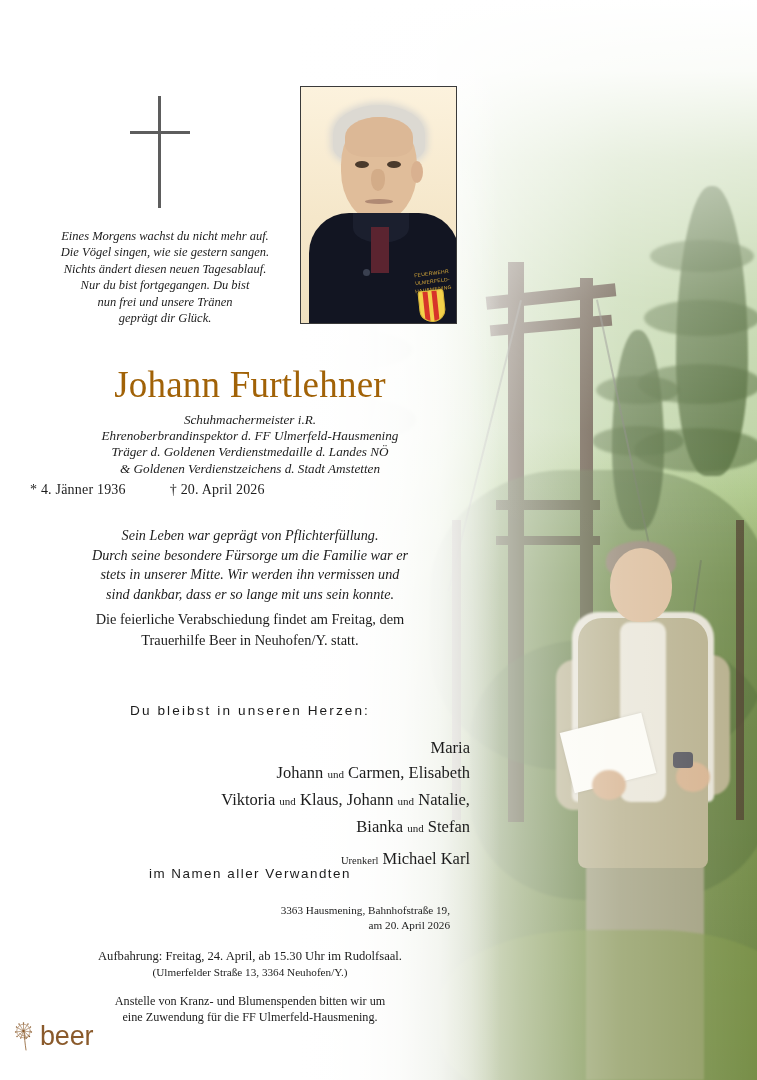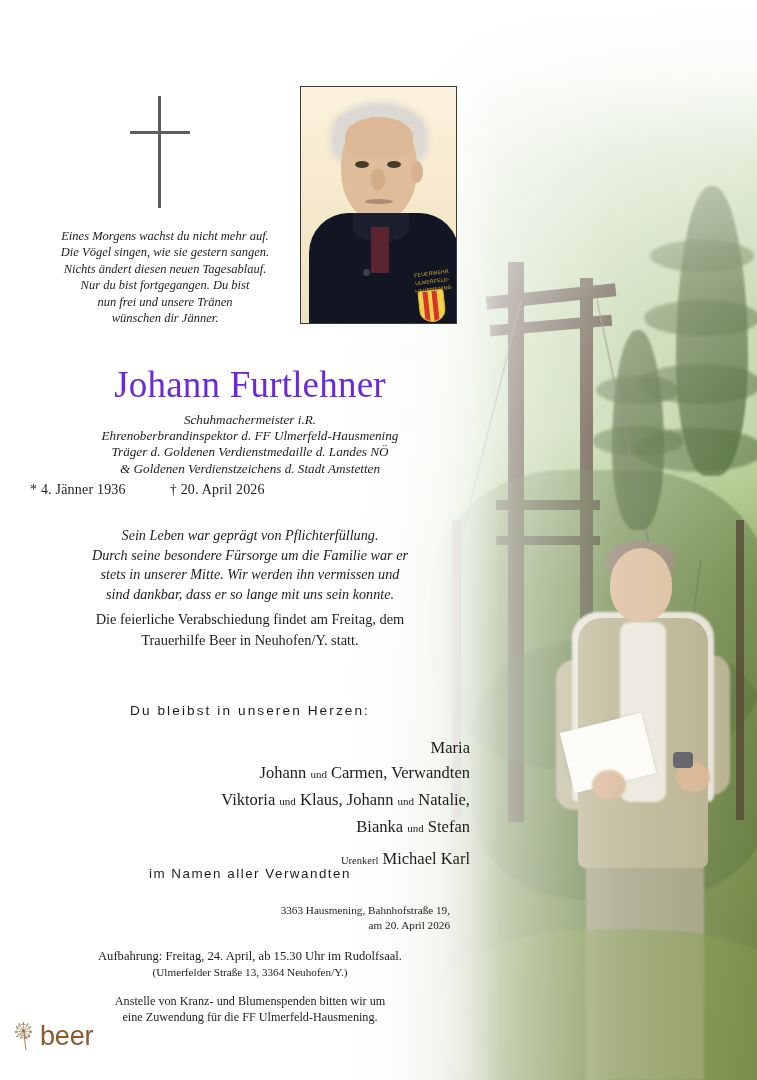--- a/index.html
+++ b/index.html
@@ -310,21 +310,21 @@
     font-style: italic;
     font-size: 12.5px;
     line-height: 16.4px;
   }
 
   .name {
     left: 0; top: 363px; width: 500px;
     text-align: center;
     font-size: 37px;
     letter-spacing: 0.2px;
-    color: #6d28d9;
+    color: #a16207;
   }
 
   .titles {
     left: 30px; top: 412px; width: 440px;
     text-align: center;
     font-style: italic;
     font-size: 13.2px;
     line-height: 16.2px;
   }
 
@@ -516,21 +516,21 @@
         <div class="stripe" style="left:13px;"></div>
       </div>
     </div>
 
     <div class="tx verse-top">
       <div>Eines Morgens wachst du nicht mehr auf.</div>
       <div>Die Vögel singen, wie sie gestern sangen.</div>
       <div>Nichts ändert diesen neuen Tagesablauf.</div>
       <div>Nur du bist fortgegangen. Du bist</div>
       <div>nun frei und unsere Tränen</div>
-      <div>wünschen dir Jänner.</div>
+      <div>geprägt dir Glück.</div>
     </div>
 
     <div class="tx name">Johann Furtlehner</div>
 
     <div class="tx titles">
       <div>Schuhmachermeister i.R.</div>
       <div>Ehrenoberbrandinspektor d. FF Ulmerfeld-Hausmening</div>
       <div>Träger d. Goldenen Verdienstmedaille d. Landes NÖ</div>
       <div>&amp; Goldenen Verdienstzeichens d. Stadt Amstetten</div>
     </div>
@@ -553,21 +553,21 @@
 
     <div class="tx heart-line">Du bleibst in unseren Herzen:</div>
 
     <div class="tx family">
       <div class="fam-row">
         <span>Maria</span>
       </div>
       <div class="fam-row">
         <span>Johann</span>
         <span class="small">und</span>
-        <span>Carmen, Verwandten</span>
+        <span>Carmen, Elisabeth</span>
       </div>
       <div class="fam-row">
         <span>Viktoria</span>
         <span class="small">und</span>
         <span>Klaus,</span>
         <span>Johann</span>
         <span class="small">und</span>
         <span>Natalie,</span>
       </div>
       <div class="fam-row">

